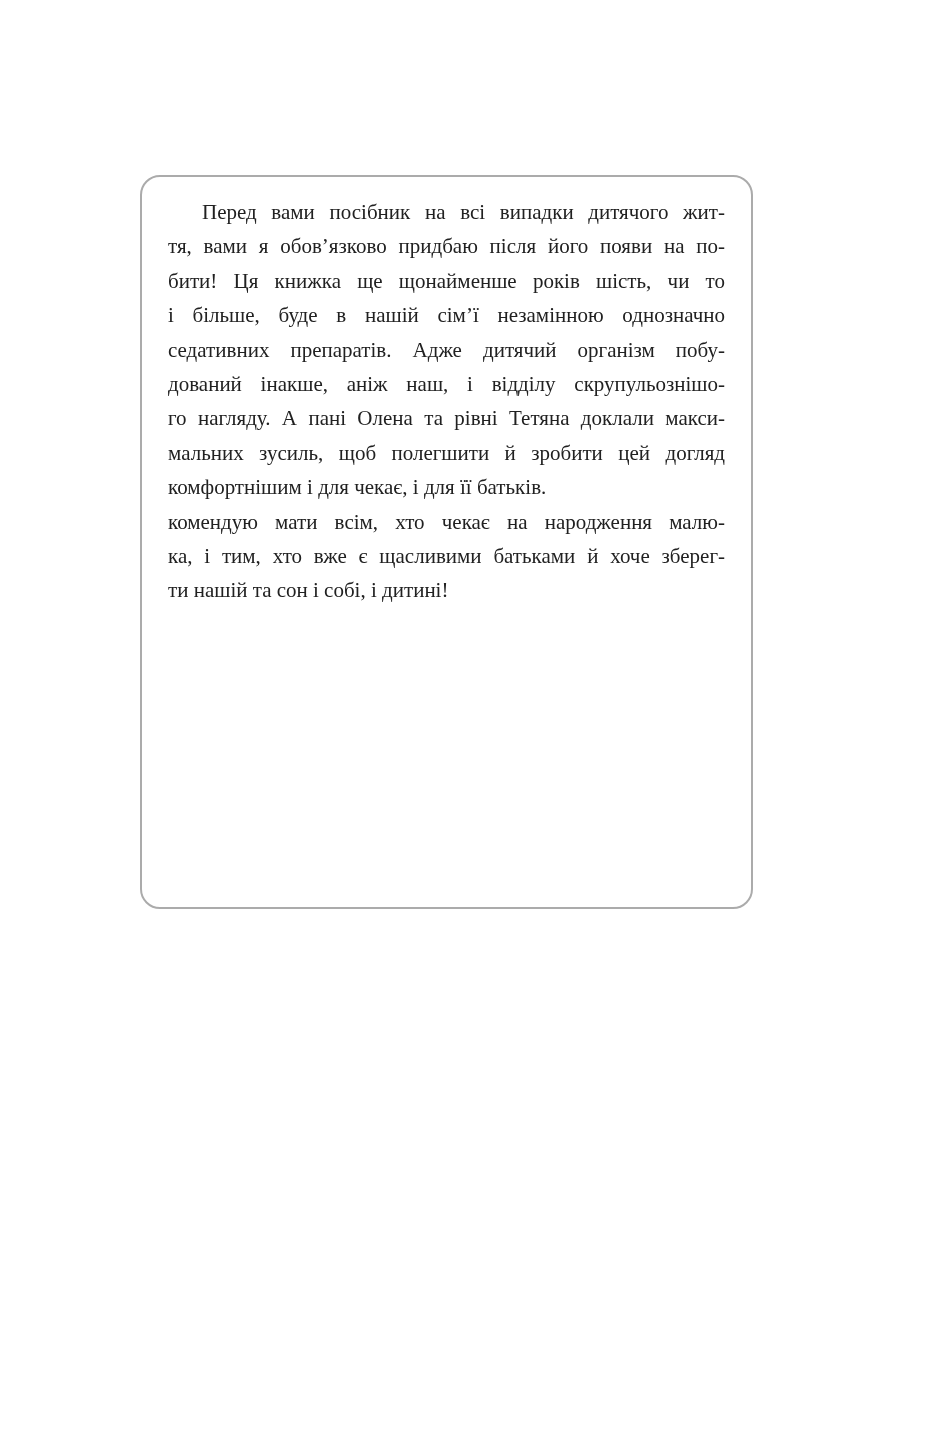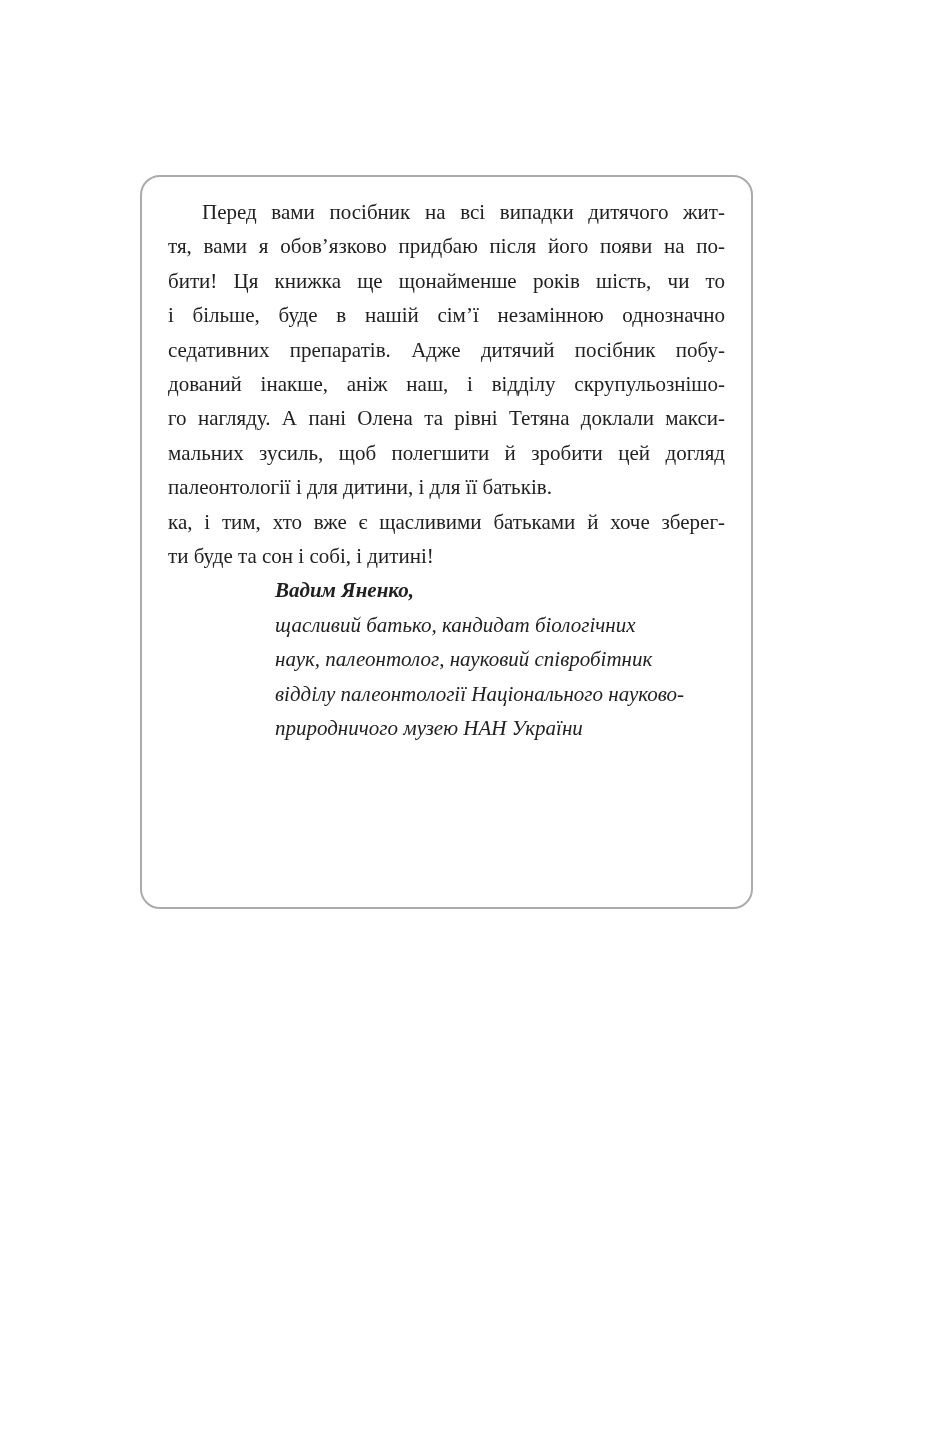--- a/index.html
+++ b/index.html
@@ -66,34 +66,28 @@
 <body>
 
 <div class="page">
   <div class="review-card">
 
     <div>
       <div class="line j indent">Перед вами посібник на всі випадки дитячого жит-</div>
       <div class="line j">тя, вами я обов’язково придбаю після його появи на по-</div>
       <div class="line j">бити! Ця книжка ще щонайменше років шість, чи то</div>
       <div class="line j">і більше, буде в нашій сім’ї незамінною однозначно</div>
-      <div class="line j">седативних препаратів. Адже дитячий посібник побу-</div>
+      <div class="line j">седативних препаратів. Адже дитячий організм побу-</div>
       <div class="line j">дований інакше, аніж наш, і відділу скрупульознішо-</div>
       <div class="line j">го нагляду. А пані Олена та рівні Тетяна доклали макси-</div>
       <div class="line j">мальних зусиль, щоб полегшити й зробити цей догляд</div>
-      <div class="line last">палеонтології і для дитини, і для її батьків.</div>
+      <div class="line last">комфортнішим і для чекає, і для її батьків.</div>
     </div>
 
     <div>
+      <div class="line j">комендую мати всім, хто чекає на народження малю-</div>
       <div class="line j">ка, і тим, хто вже є щасливими батьками й хоче зберег-</div>
-      <div class="line last">ти буде та сон і собі, і дитині!</div>
+      <div class="line last">ти нашій та сон і собі, і дитині!</div>
     </div>
 
-    <div class="signature">
-      <div class="line sig-name">Вадим Яненко,</div>
-      <div class="line sig-line">щасливий батько, кандидат біологічних</div>
-      <div class="line sig-line">наук, палеонтолог, науковий співробітник</div>
-      <div class="line sig-line">відділу палеонтології Національного науково-</div>
-      <div class="line sig-line">природничого музею НАН України</div>
-    </div>
 
   </div>
 </div>
 
 </body></html>

